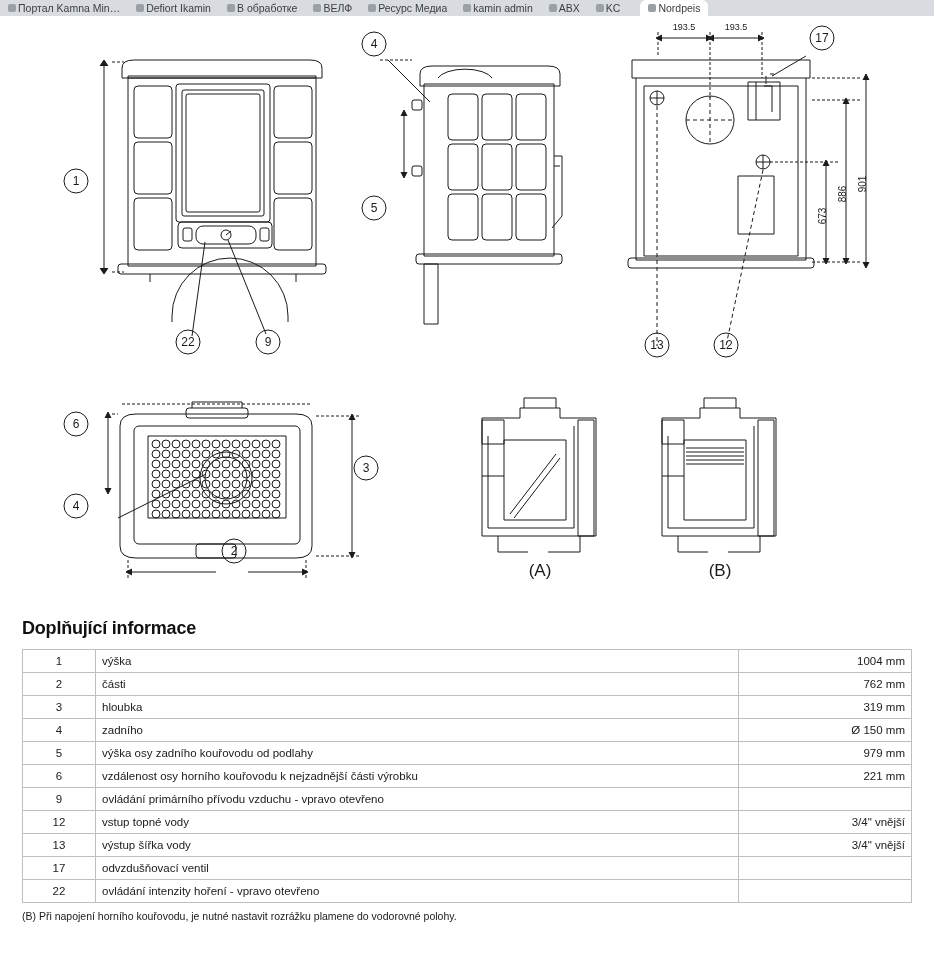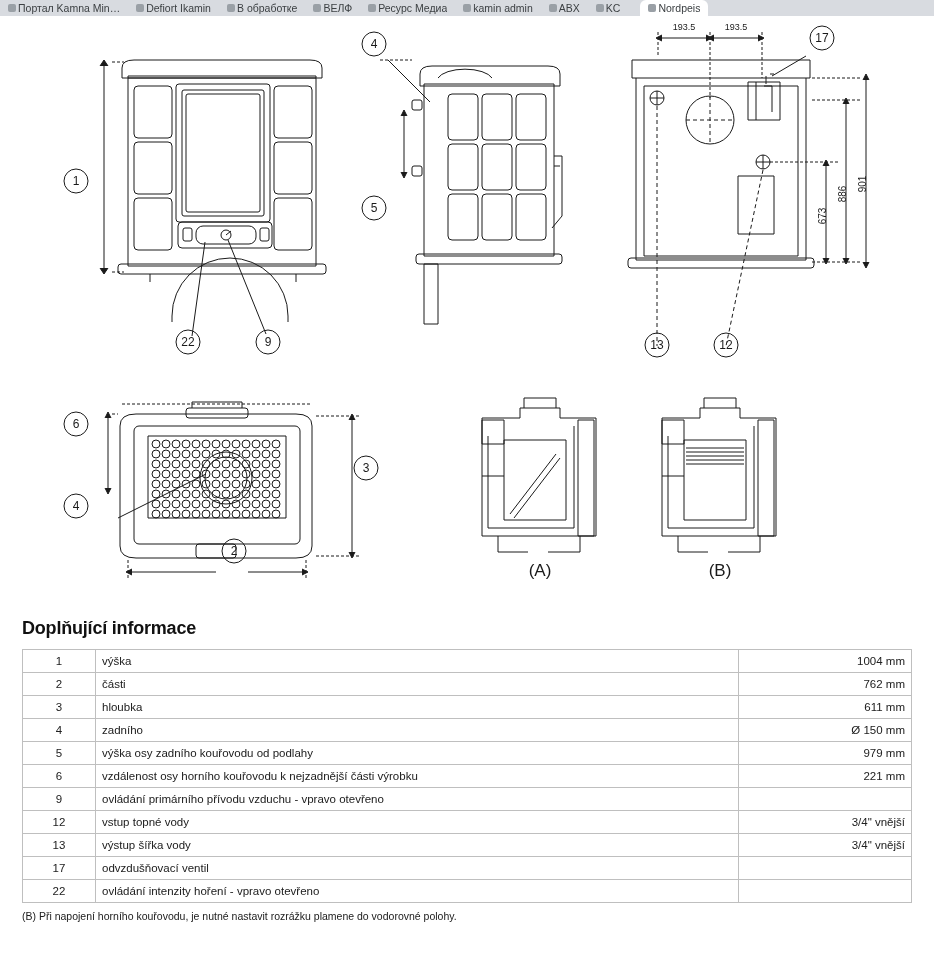--- a/index.html
+++ b/index.html
@@ -414,21 +414,21 @@
       <td class="val">1004 mm</td>
     </tr>
     <tr>
       <td class="num">2</td>
       <td class="desc">části</td>
       <td class="val">762 mm</td>
     </tr>
     <tr>
       <td class="num">3</td>
       <td class="desc">hloubka</td>
-      <td class="val">611 mm</td>
+      <td class="val">319 mm</td>
     </tr>
     <tr>
       <td class="num">4</td>
       <td class="desc">zadního</td>
       <td class="val">Ø 150 mm</td>
     </tr>
     <tr>
       <td class="num">5</td>
       <td class="desc">výška osy zadního kouřovodu od podlahy</td>
       <td class="val">979 mm</td>

